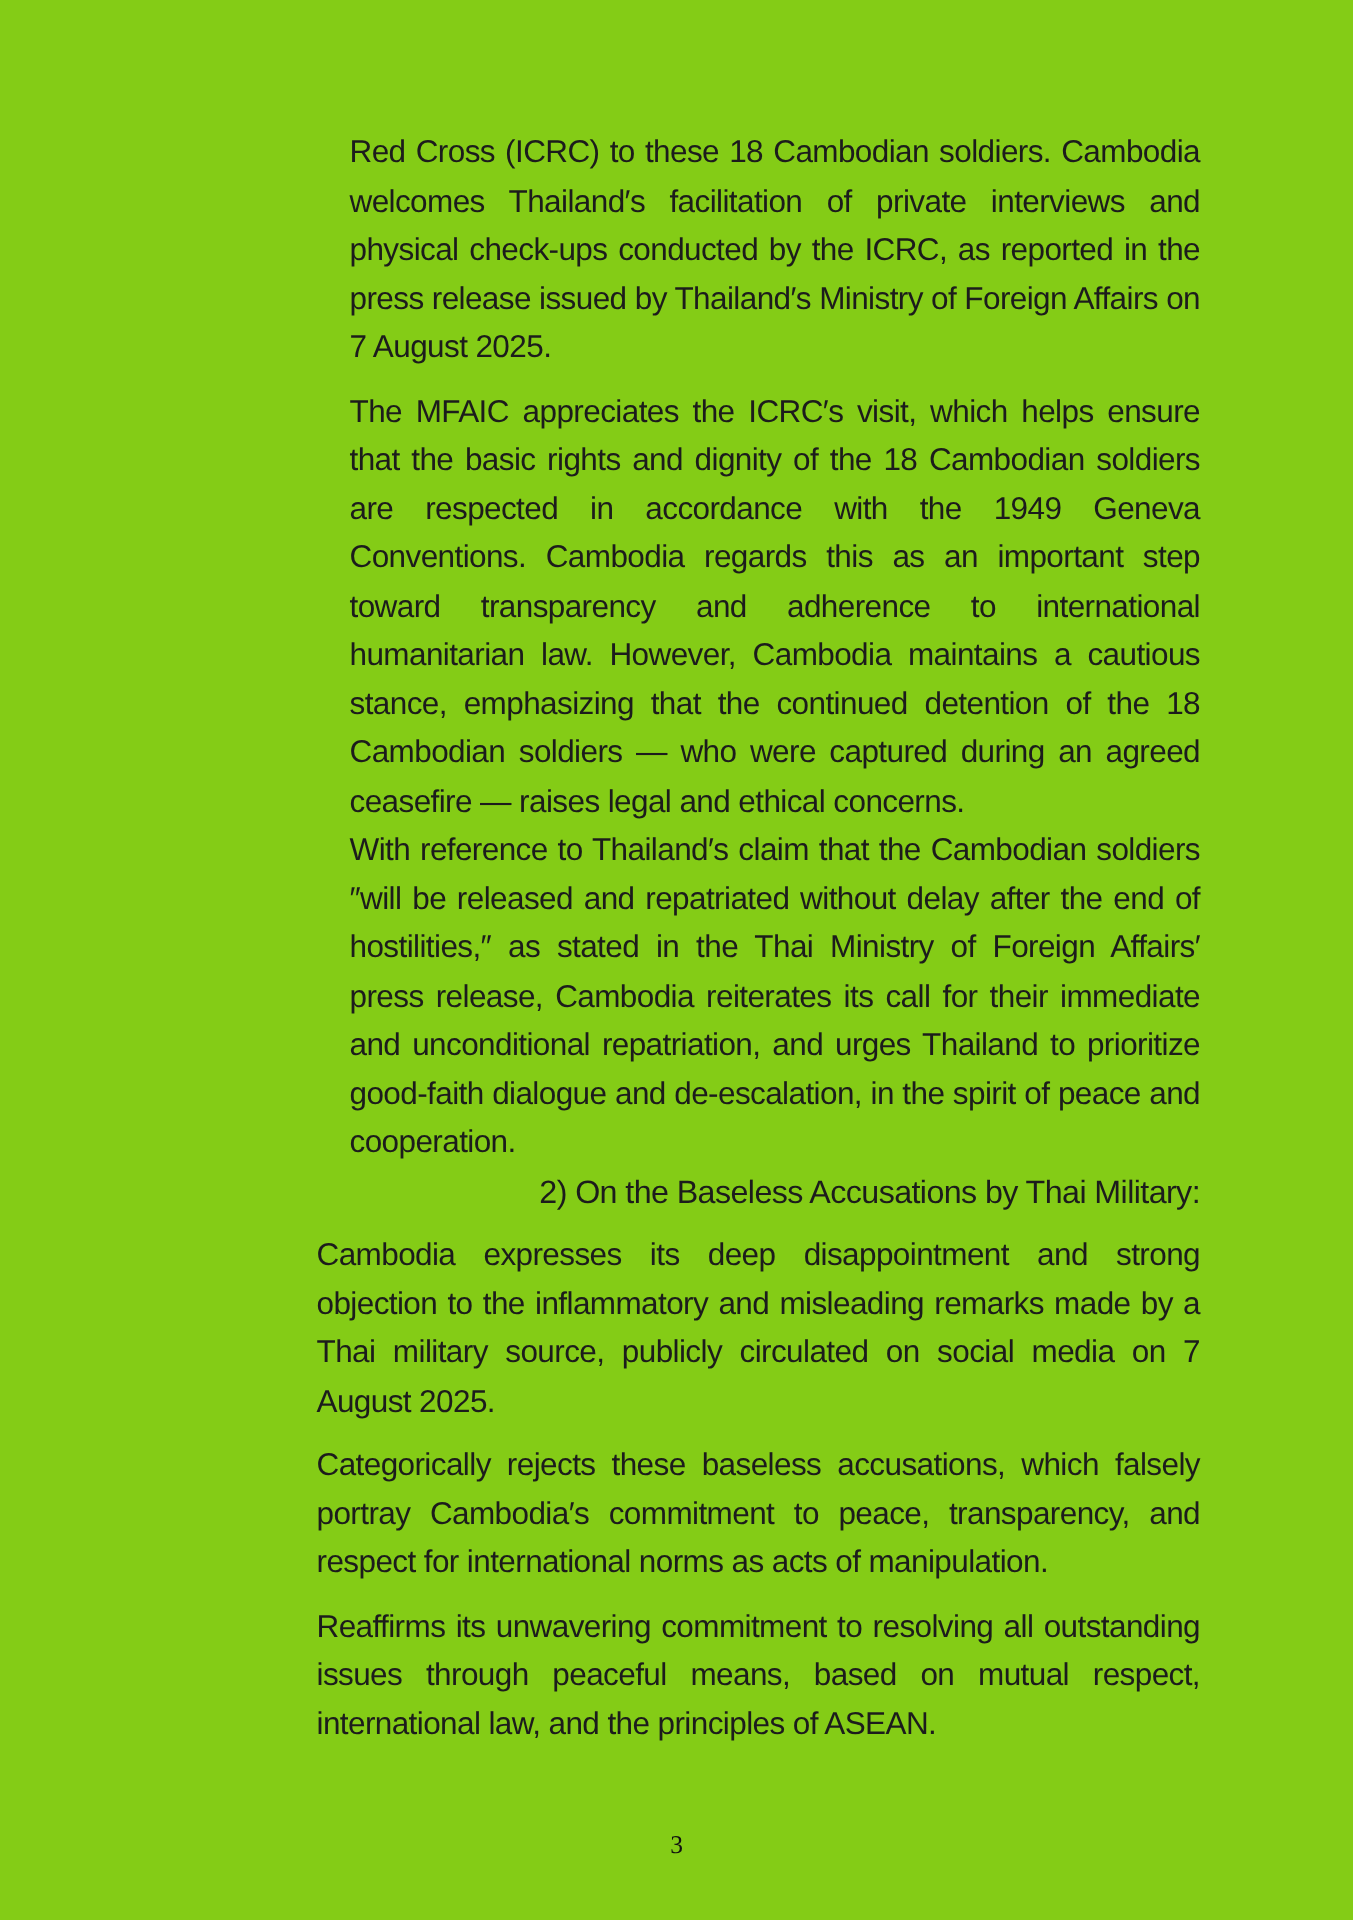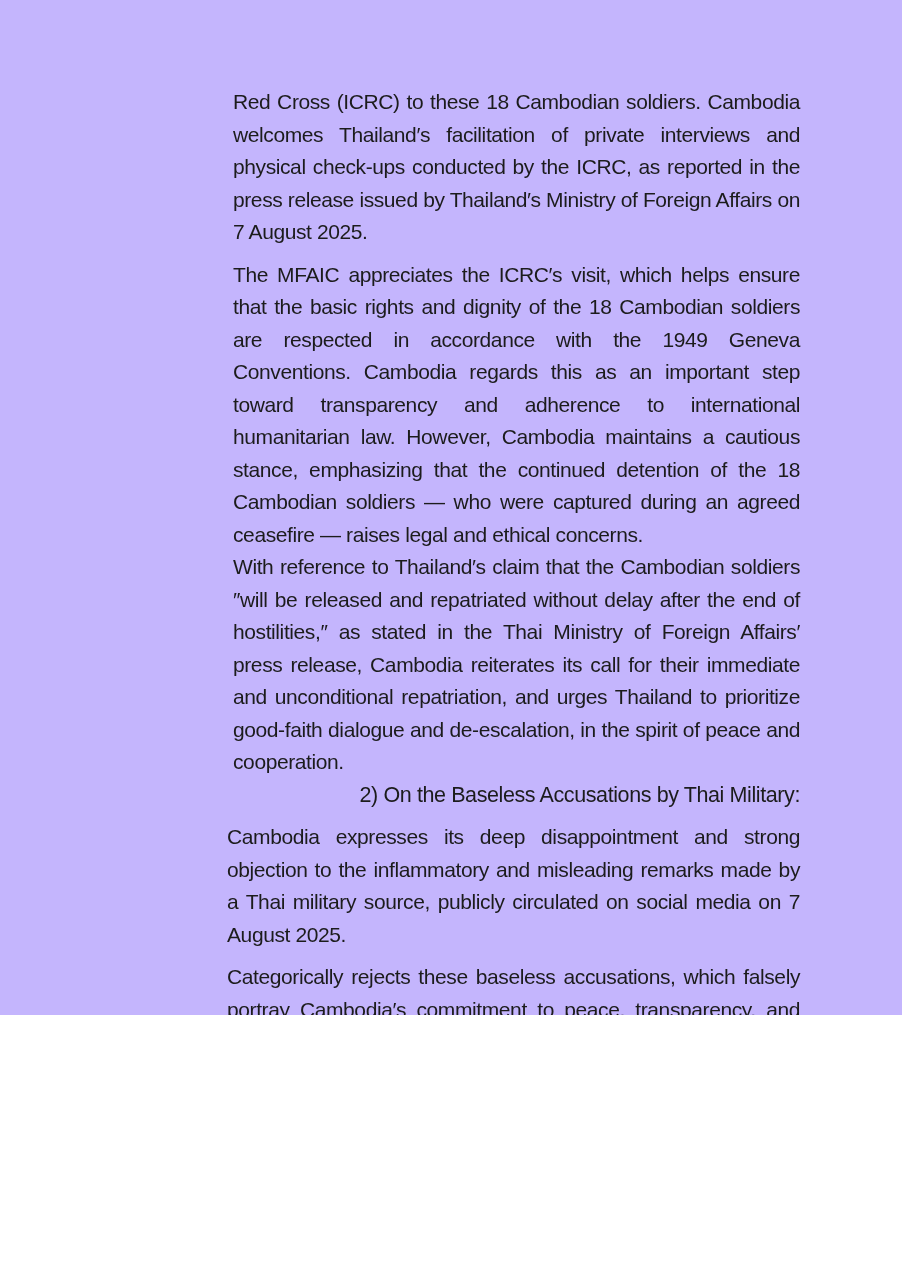--- a/index.html
+++ b/index.html
@@ -3,41 +3,41 @@
 <meta charset="utf-8">
 <style>
   html, body {
     margin: 0;
     padding: 0;
     background: #ffffff;
   }
   .page {
     position: relative;
     width: 902px;
-    height: 1015px;
-    background: #c4b5fd;
+    height: 1280px;
+    background: #84cc16;
     overflow: hidden;
     font-family: "Liberation Sans", sans-serif;
     color: #1c1c1c;
   }
   .content {
     position: absolute;
     top: 86px;
     left: 196px;
     width: 604px;
   }
   .body-para {
     margin: 0 0 0 37px;
     text-align: justify;
     font-size: 21px;
     line-height: 32.5px;
     letter-spacing: -0.4px;
   }
   .sec2-para {
-    margin-left: 31px;
+    margin-left: 15px;
   }
   .mb10 { margin-bottom: 10px; }
   .mb0  { margin-bottom: 0; }
   .section-heading {
     margin: 0 0 10px 0;
     font-size: 21.5px;
     line-height: 32.5px;
     font-weight: normal;
     letter-spacing: -0.4px;
     text-align: right;

